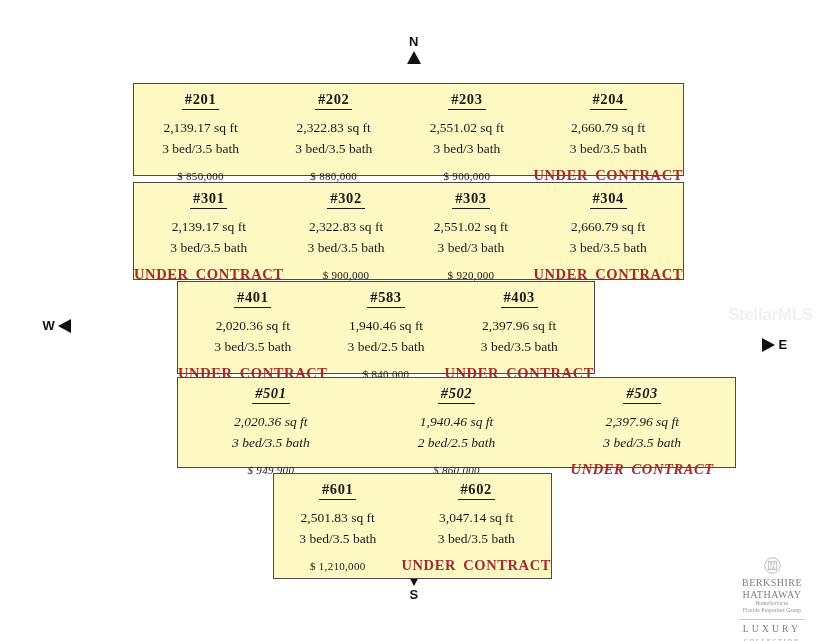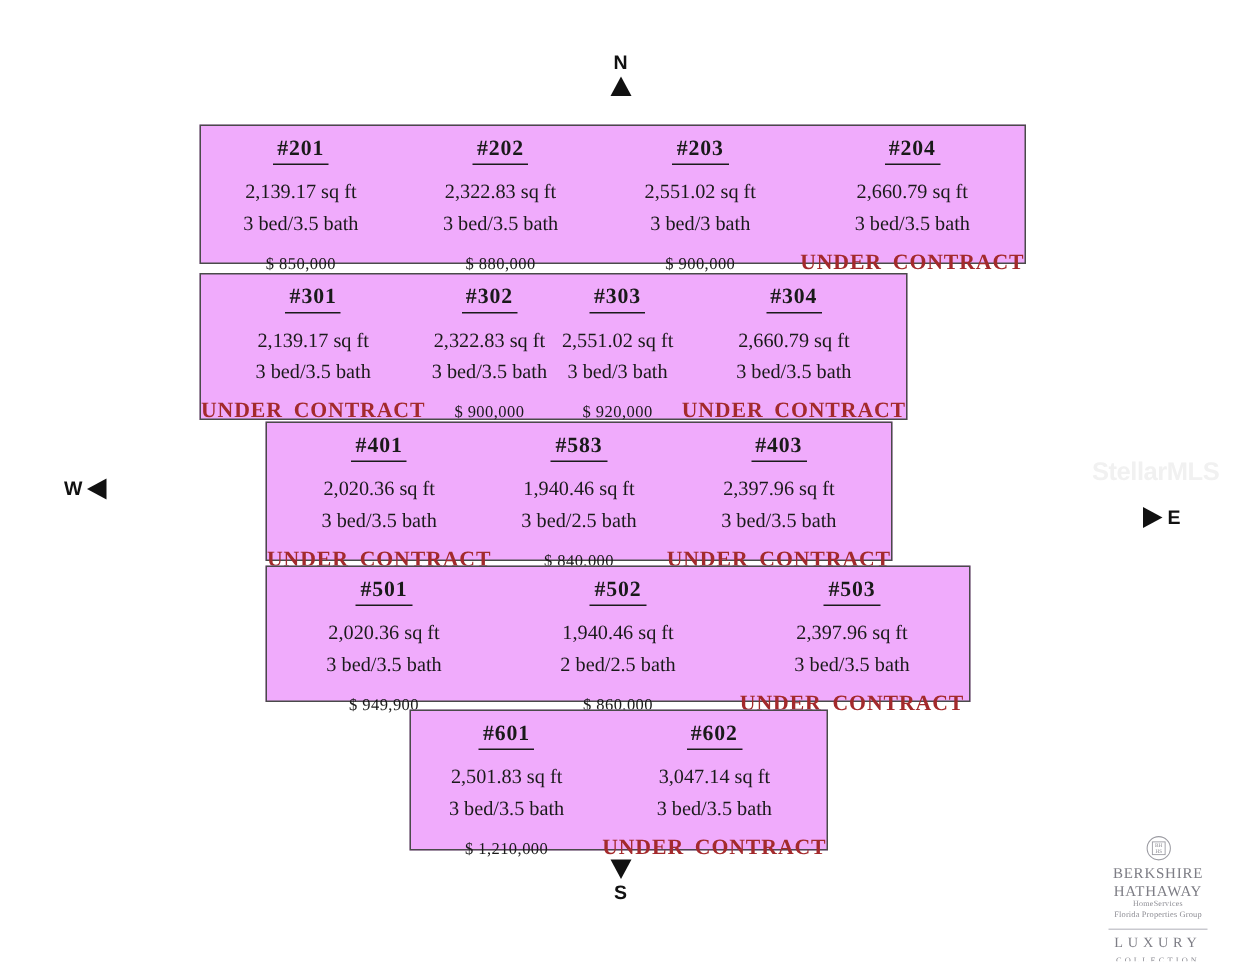--- a/index.html
+++ b/index.html
@@ -66,21 +66,21 @@
     border-bottom: 7px solid transparent;
     border-left: 13px solid #111;
     margin-right: 3px;
   }
 
   
   .floor-row {
     position: absolute;
     box-sizing: border-box;
     border: 1.6px solid #4a4a4a;
-    background: #f0abfc;
+    background: #fef9c3;
     display: flex;
   }
   .unit-cell {
     flex: 1 1 0;
     position: relative;
     display: flex;
     flex-direction: column;
     align-items: center;
     justify-content: flex-start;
     padding-top: 7px;
@@ -236,21 +236,21 @@
           <div class="unit-beds">3 bed/3 bath</div>
           <div class="unit-status"><span class="price">$ 900,000</span></div>
         </div>
         <div class="unit-cell">
           <div class="unit-id">#204</div>
           <div class="unit-sqft">2,660.79 sq ft</div>
           <div class="unit-beds">3 bed/3.5 bath</div>
           <div class="unit-status"><span class="under-contract">UNDER  CONTRACT</span></div>
         </div>
       </div>
-      <div class="floor-row" style="left: 133px; top: 182px; width: 472px; height: 98px; text-align: right;">
+      <div class="floor-row" style="left: 133px; top: 182px; width: 551px; height: 98px; text-align: right;">
         <div class="unit-cell">
           <div class="unit-id">#301</div>
           <div class="unit-sqft">2,139.17 sq ft</div>
           <div class="unit-beds">3 bed/3.5 bath</div>
           <div class="unit-status"><span class="under-contract">UNDER  CONTRACT</span></div>
         </div>
         <div class="unit-cell">
           <div class="unit-id">#302</div>
           <div class="unit-sqft">2,322.83 sq ft</div>
           <div class="unit-beds">3 bed/3.5 bath</div>
@@ -282,41 +282,41 @@
           <div class="unit-beds">3 bed/2.5 bath</div>
           <div class="unit-status"><span class="price">$ 840,000</span></div>
         </div>
         <div class="unit-cell">
           <div class="unit-id">#403</div>
           <div class="unit-sqft">2,397.96 sq ft</div>
           <div class="unit-beds">3 bed/3.5 bath</div>
           <div class="unit-status"><span class="under-contract">UNDER  CONTRACT</span></div>
         </div>
       </div>
-      <div class="floor-row" style="left: 177px; top: 377px; width: 470px; height: 91px;">
+      <div class="floor-row" style="left: 177px; top: 377px; width: 559px; height: 91px; font-style: italic;">
         <div class="unit-cell">
           <div class="unit-id">#501</div>
           <div class="unit-sqft">2,020.36 sq ft</div>
           <div class="unit-beds">3 bed/3.5 bath</div>
           <div class="unit-status"><span class="price">$ 949,900</span></div>
         </div>
         <div class="unit-cell">
           <div class="unit-id">#502</div>
           <div class="unit-sqft">1,940.46 sq ft</div>
           <div class="unit-beds">2 bed/2.5 bath</div>
           <div class="unit-status"><span class="price">$ 860,000</span></div>
         </div>
         <div class="unit-cell">
           <div class="unit-id">#503</div>
           <div class="unit-sqft">2,397.96 sq ft</div>
           <div class="unit-beds">3 bed/3.5 bath</div>
           <div class="unit-status"><span class="under-contract">UNDER  CONTRACT</span></div>
         </div>
       </div>
-      <div class="floor-row" style="left: 273px; top: 473px; width: 279px; height: 94px;">
+      <div class="floor-row" style="left: 273px; top: 473px; width: 279px; height: 106px;">
         <div class="unit-cell">
           <div class="unit-id">#601</div>
           <div class="unit-sqft">2,501.83 sq ft</div>
           <div class="unit-beds">3 bed/3.5 bath</div>
           <div class="unit-status"><span class="price">$ 1,210,000</span></div>
         </div>
         <div class="unit-cell">
           <div class="unit-id">#602</div>
           <div class="unit-sqft">3,047.14 sq ft</div>
           <div class="unit-beds">3 bed/3.5 bath</div>

